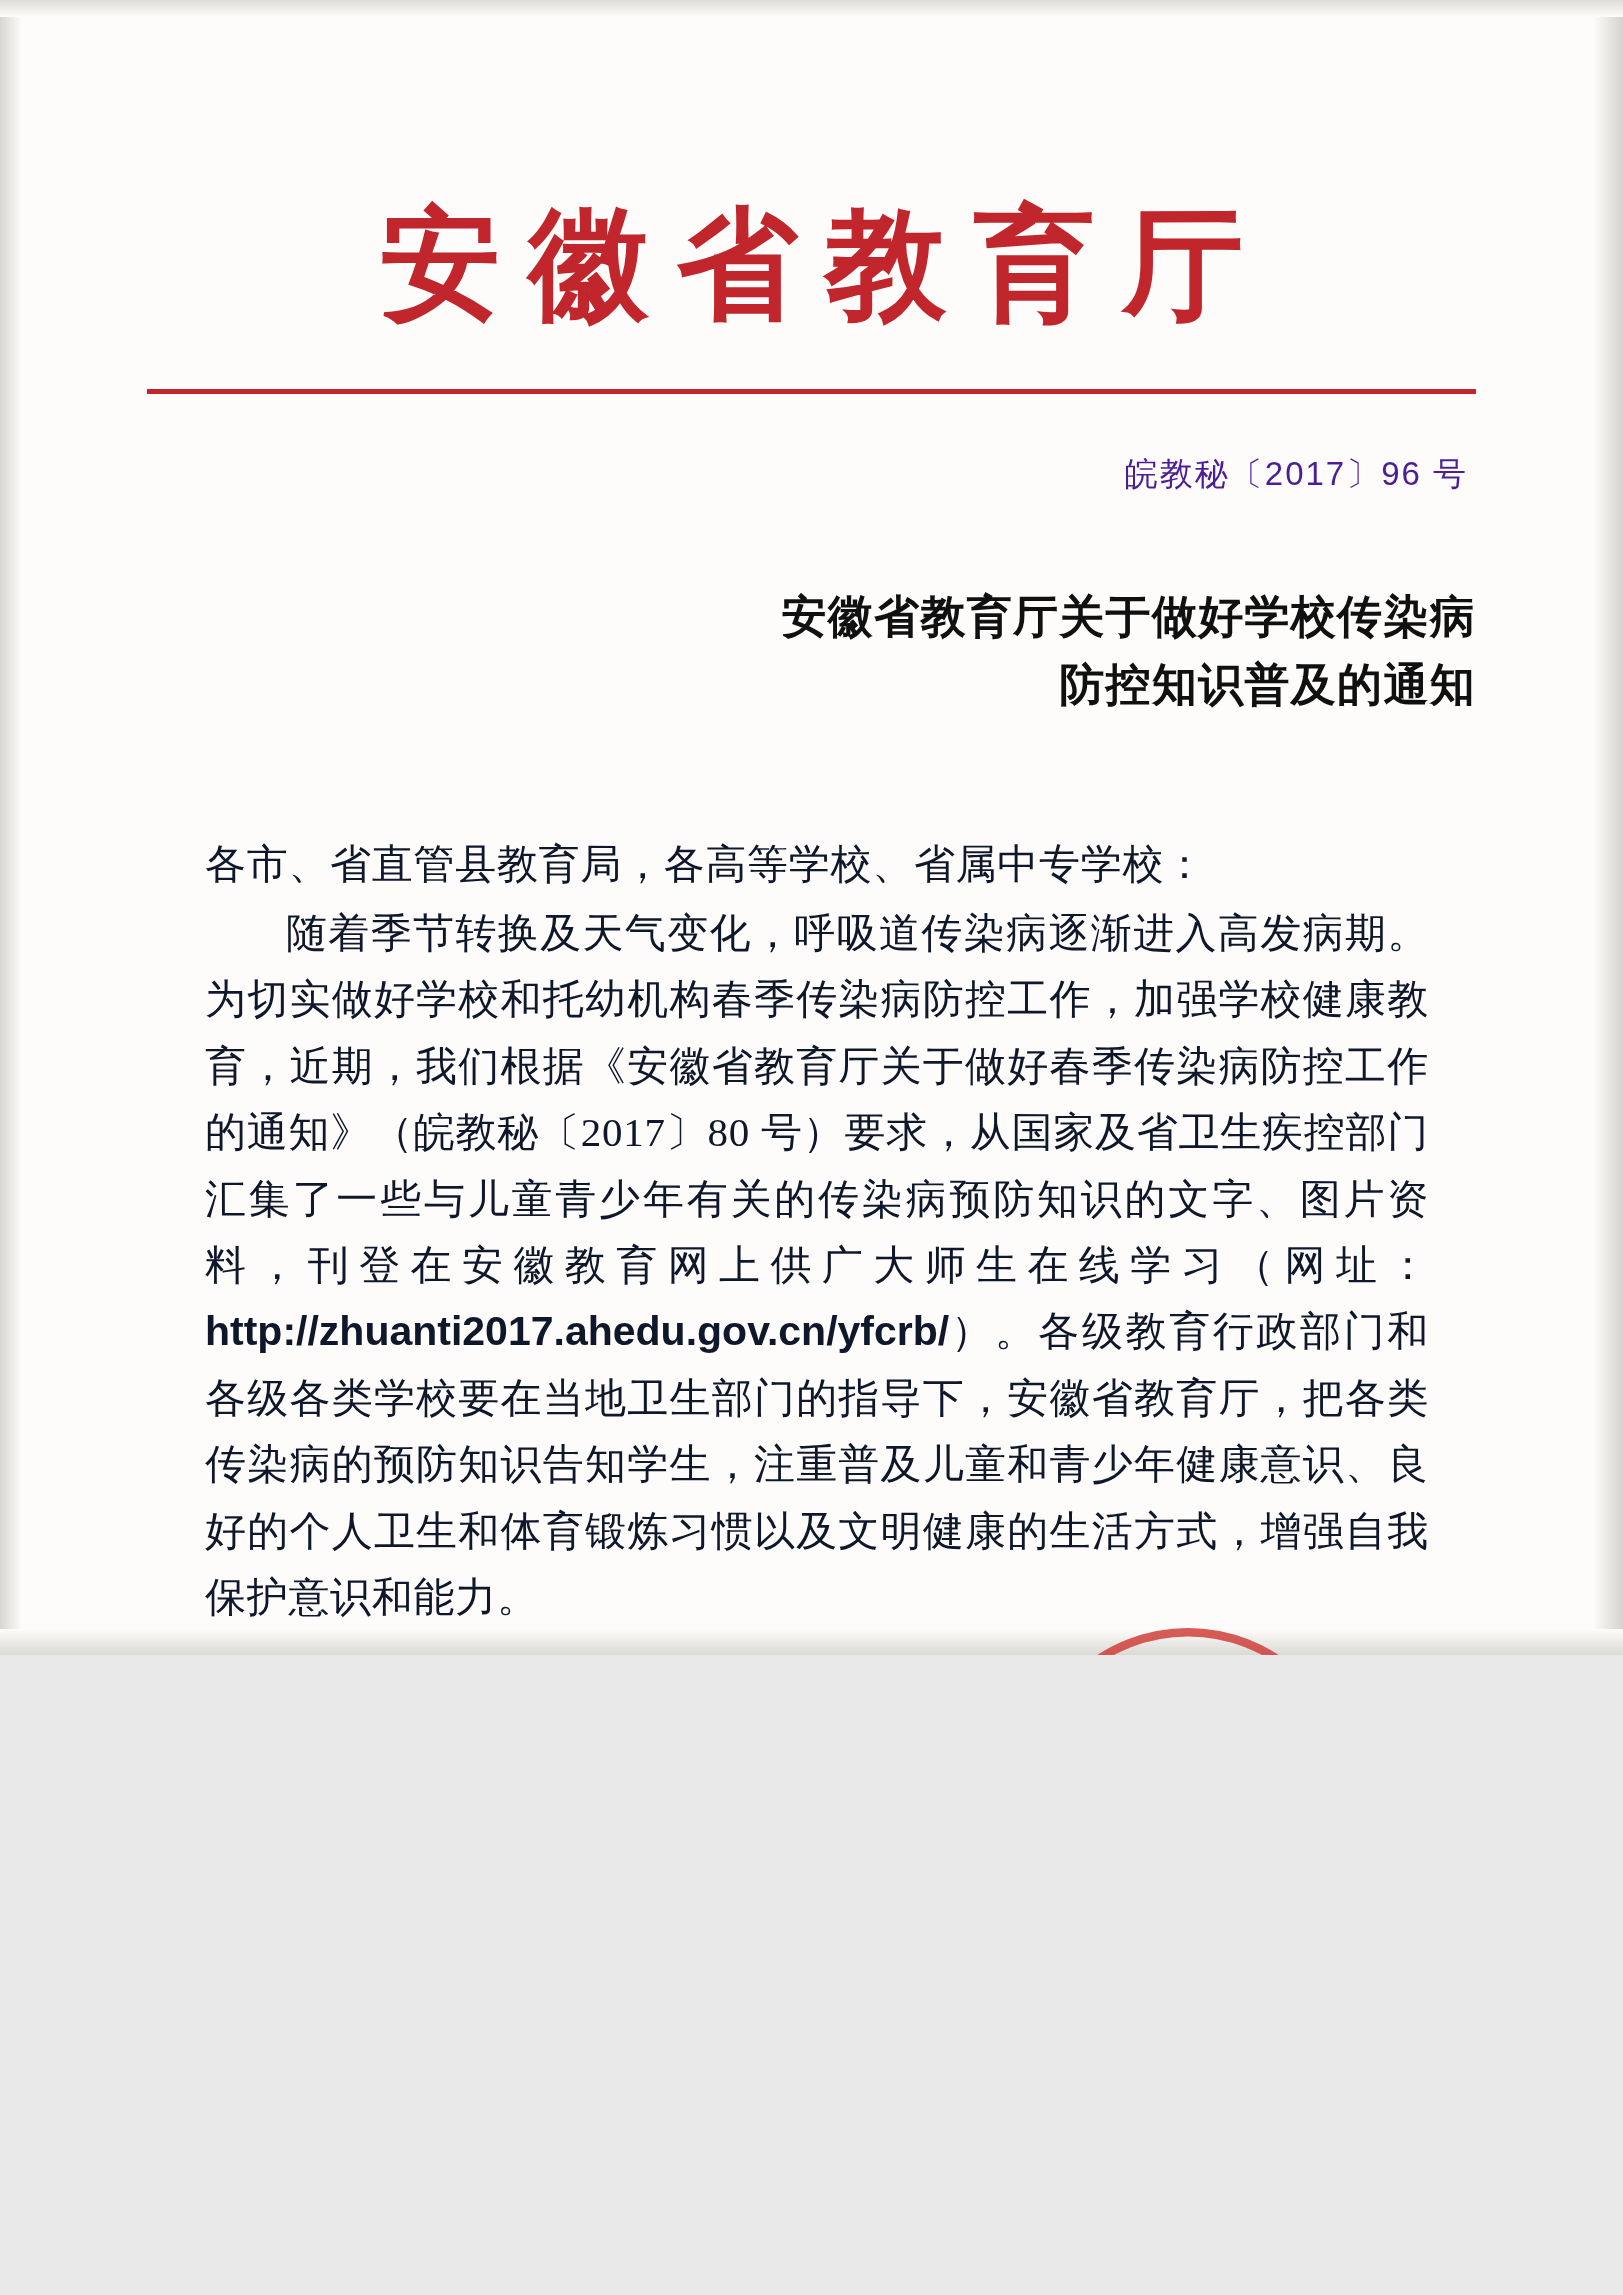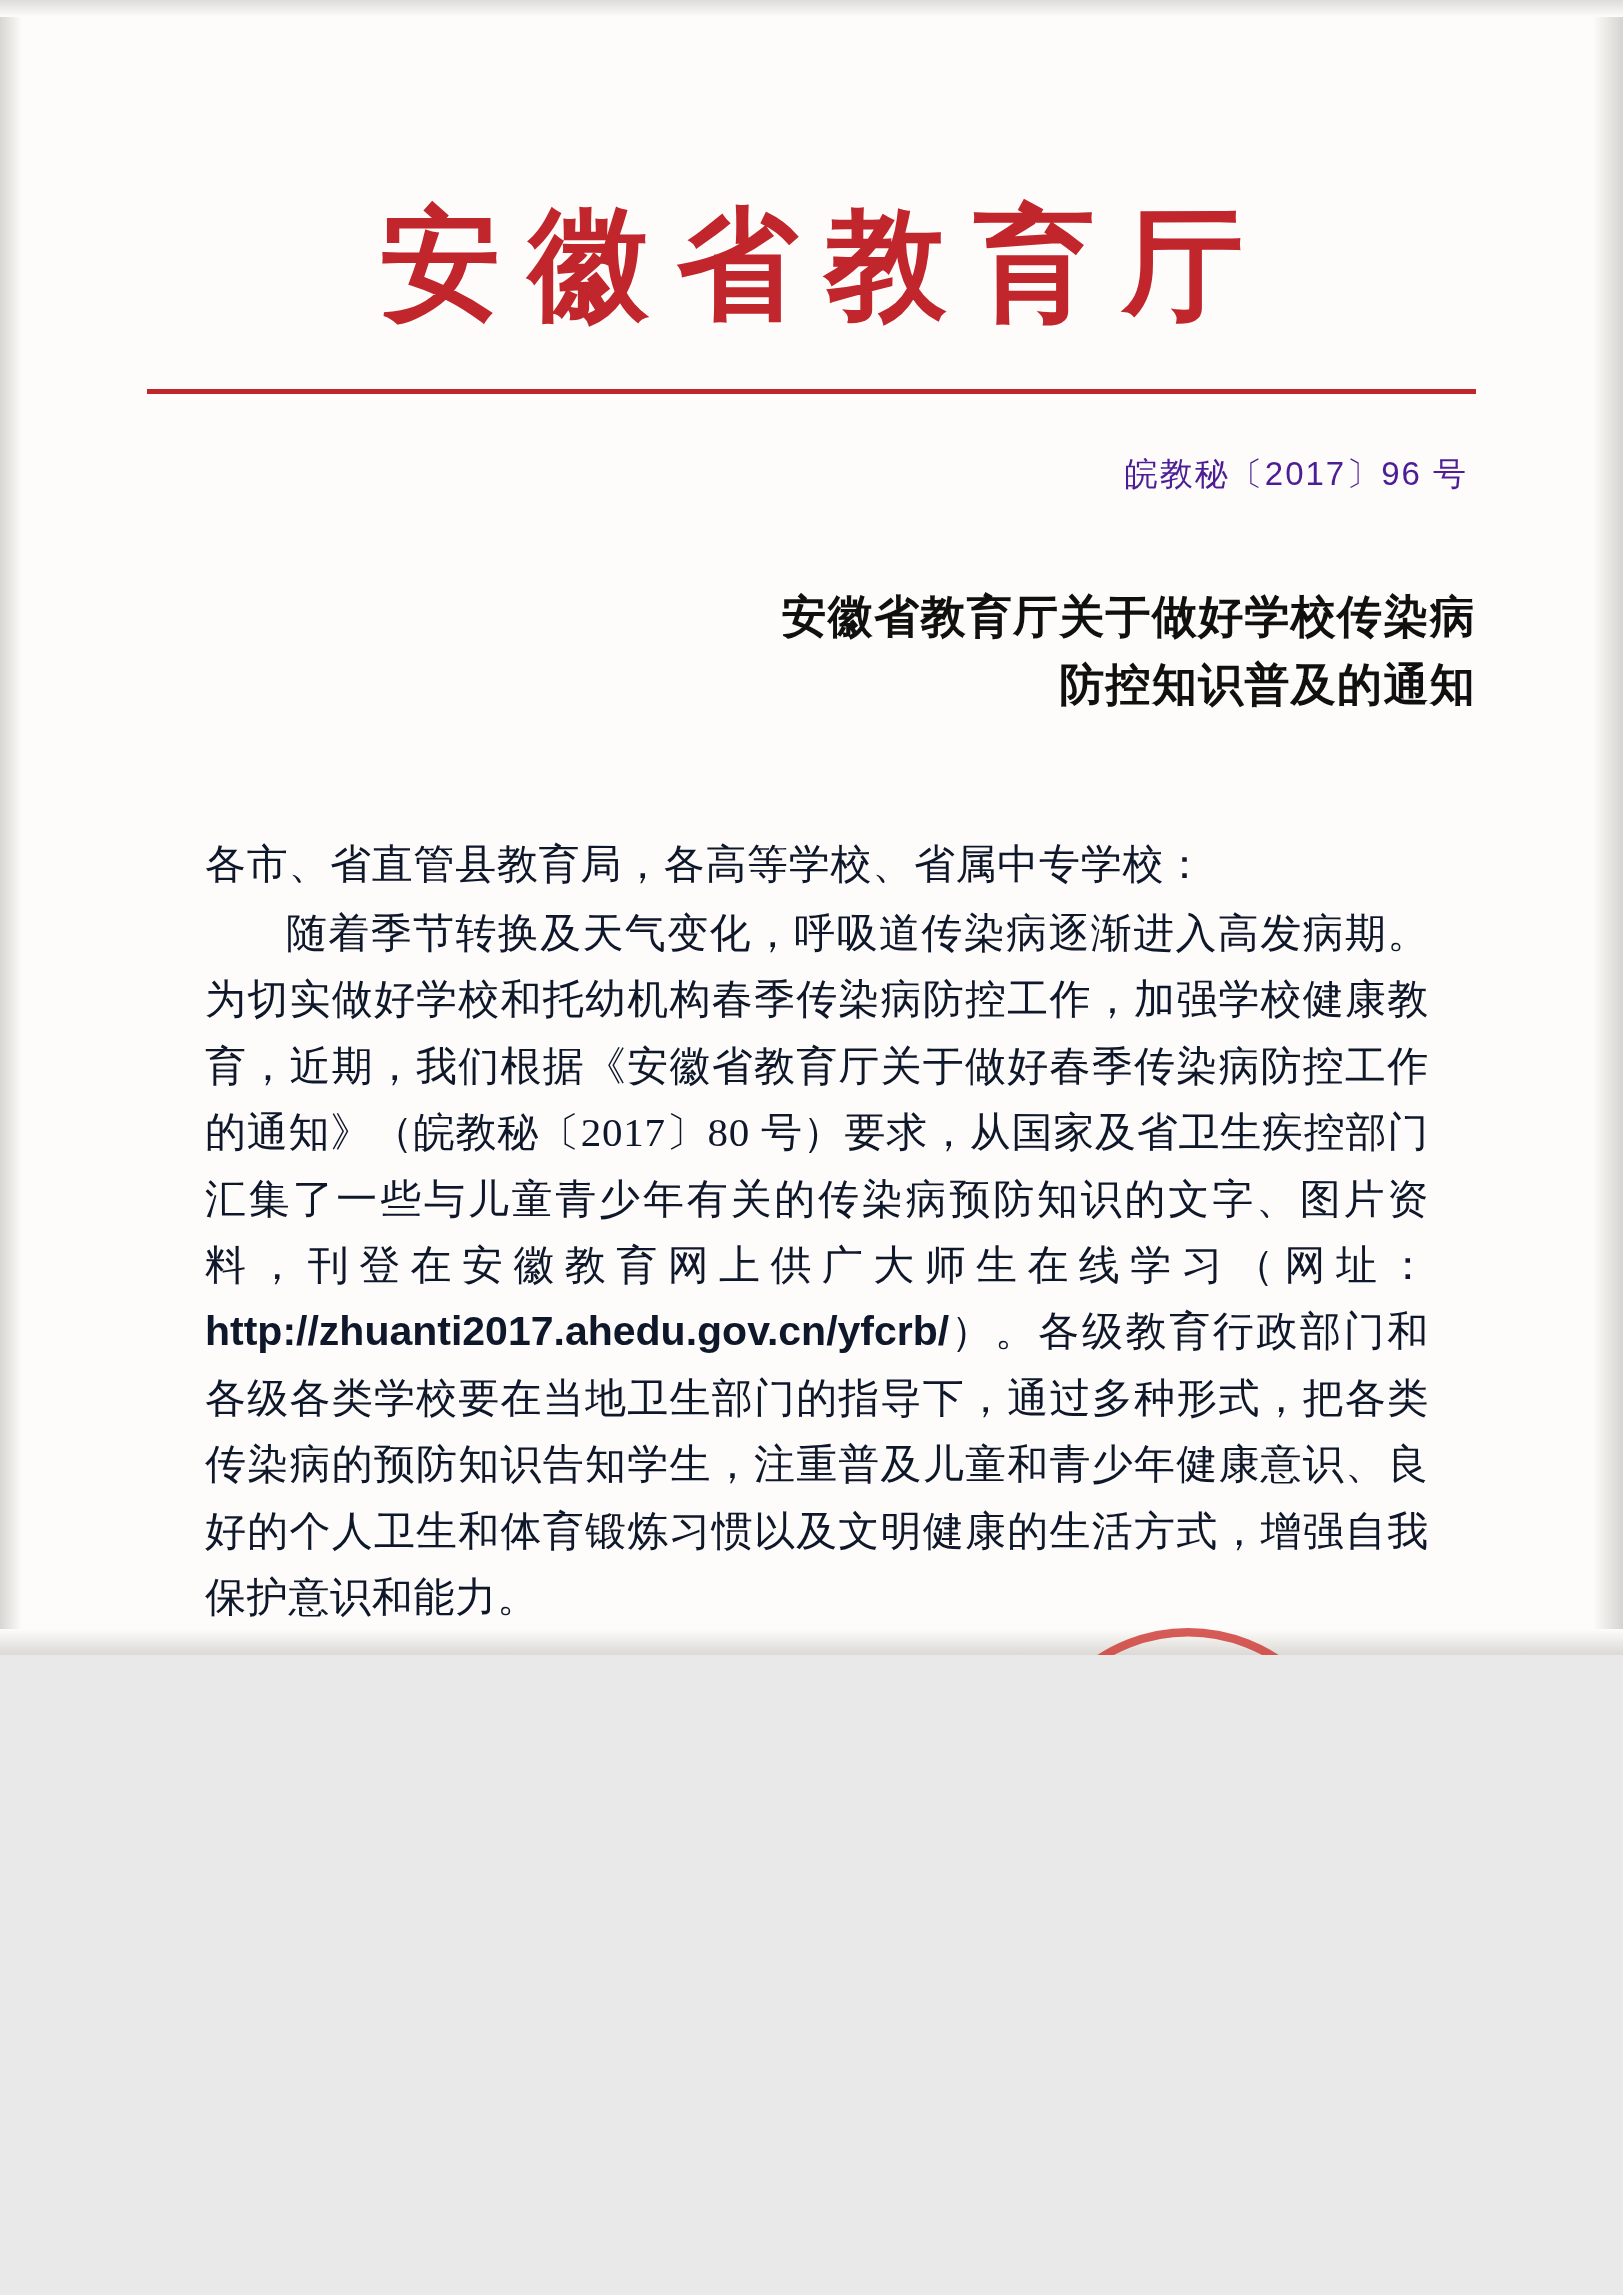--- a/index.html
+++ b/index.html
@@ -199,21 +199,21 @@
 
     <div class="doc-number">皖教秘〔2017〕96 号</div>
 
     <div class="doc-title">
       <div>安徽省教育厅关于做好学校传染病</div>
       <div>防控知识普及的通知</div>
     </div>
 
     <div class="main-text">
       <p class="salutation">各市、省直管县教育局，各高等学校、省属中专学校：</p>
-      <p class="para"><span>随着季节转换及天气变化，呼吸道传染病逐渐进入高发病期。为切实做好学校和托幼机构春季传染病防控工作，加强学校健康教育，近期，我们根据《安徽省教育厅关于做好春季传染病防控工作的通知》（皖教秘〔2017〕80 号）要求，从国家及省卫生疾控部门汇集了一些与儿童青少年有关的传染病预防知识的文字、图片资料，刊登在安徽教育网上供广大师生在线学习（网址：</span><span class="url-text">http://zhuanti2017.ahedu.gov.cn/yfcrb/</span><span>）。各级教育行政部门和各级各类学校要在当地卫生部门的指导下，通过多种形式，把各类传染病的预防知识告知学生，注重普及儿童和青少年健康意识、良好的个人卫生和体育锻炼习惯以及文明健康的生活方式，增强自我保护意识和能力。</span></p>
+      <p class="para"><span>随着季节转换及天气变化，呼吸道传染病逐渐进入高发病期。为切实做好学校和托幼机构春季传染病防控工作，加强学校健康教育，近期，我们根据《安徽省教育厅关于做好春季传染病防控工作的通知》（皖教秘〔2017〕80 号）要求，从国家及省卫生疾控部门汇集了一些与儿童青少年有关的传染病预防知识的文字、图片资料，刊登在安徽教育网上供广大师生在线学习（网址：</span><span class="url-text">http://zhuanti2017.ahedu.gov.cn/yfcrb/</span><span>）。各级教育行政部门和各级各类学校要在当地卫生部门的指导下，安徽省教育厅，把各类传染病的预防知识告知学生，注重普及儿童和青少年健康意识、良好的个人卫生和体育锻炼习惯以及文明健康的生活方式，增强自我保护意识和能力。</span></p>
     </div>
 
     <svg class="seal" viewBox="0 0 520 520">
       <circle cx="260" cy="260" r="246" fill="none" stroke="#cf3a35" stroke-width="13"></circle>
       <path d="M260 120 L291 216 L392 216 L310 275 L341 371 L260 312 L179 371 L210 275 L128 216 L229 216 Z" fill="#cf3a35" opacity="0.92"></path>
       <g fill="#cf3a35" font-family="Liberation Serif, serif" font-weight="bold" font-size="62">
         <text x="260" y="110" text-anchor="middle" transform="rotate(0 260 260)">省</text>
         <text x="260" y="110" text-anchor="middle" transform="rotate(40 260 260)">教</text>
         <text x="260" y="110" text-anchor="middle" transform="rotate(78 260 260)">育</text>
         <text x="260" y="110" text-anchor="middle" transform="rotate(118 260 260)">厅</text>

